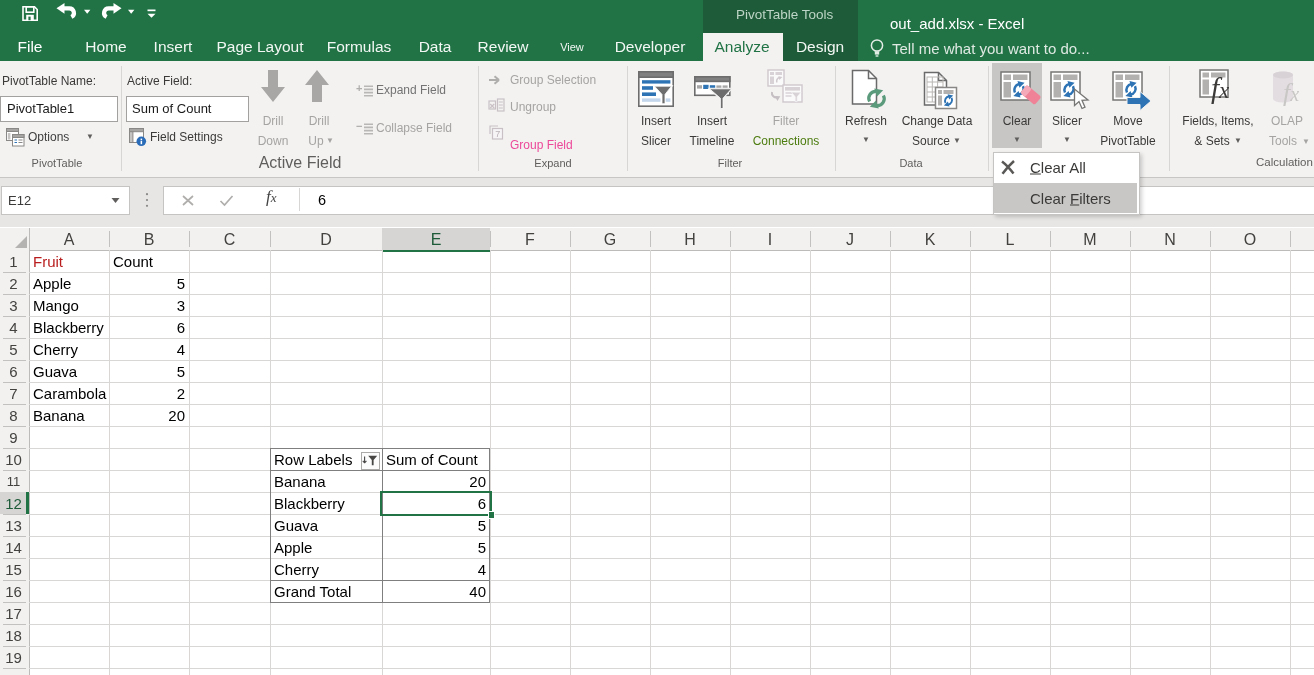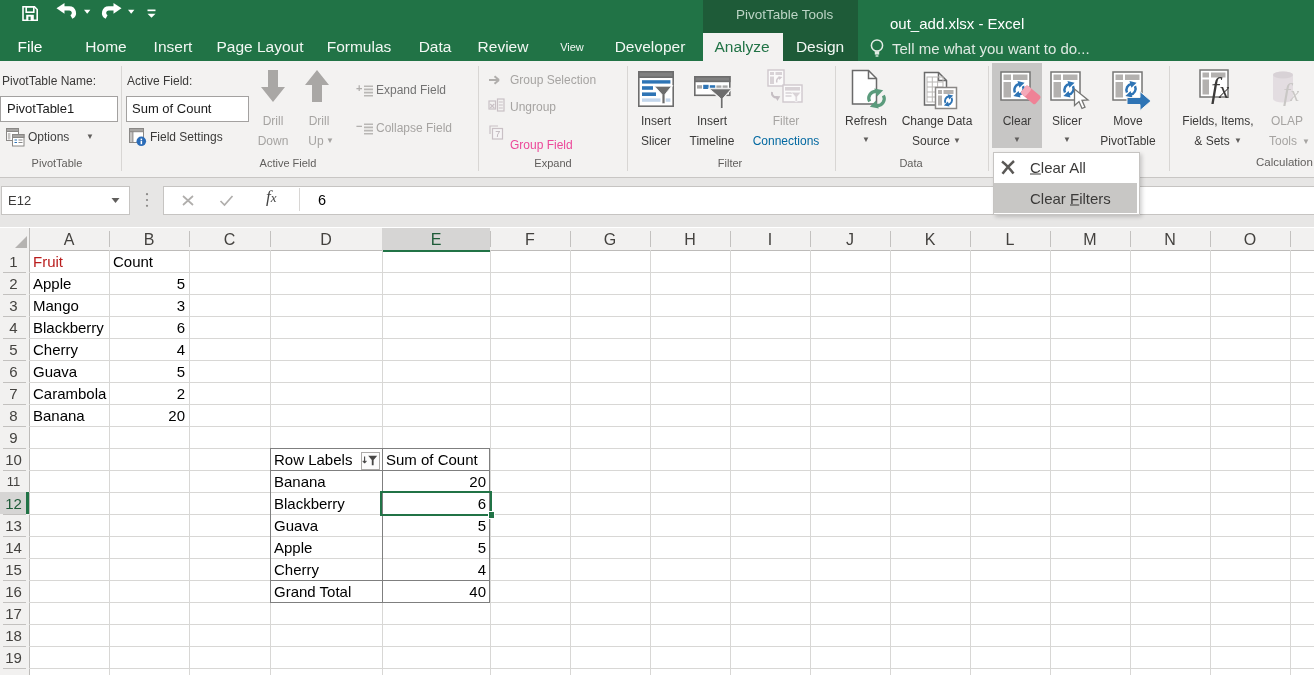--- a/index.html
+++ b/index.html
@@ -48,21 +48,21 @@
   </svg>
 <div class="t l" style="left:892px;top:47.5px;font-size:15px;color:#dfe9e2">Tell me what you want to do...</div>
 <div class="ab" style="left:0;top:61px;width:1314px;height:116px;background:#f3f2f1;border-bottom:1px solid #c8c6c4"></div>
 <div class="ab" style="left:120.5px;top:66px;width:1px;height:105px;background:#d8d6d4"></div>
 <div class="ab" style="left:478px;top:66px;width:1px;height:105px;background:#d8d6d4"></div>
 <div class="ab" style="left:627px;top:66px;width:1px;height:105px;background:#d8d6d4"></div>
 <div class="ab" style="left:835px;top:66px;width:1px;height:105px;background:#d8d6d4"></div>
 <div class="ab" style="left:987.5px;top:66px;width:1px;height:105px;background:#d8d6d4"></div>
 <div class="ab" style="left:1169px;top:66px;width:1px;height:105px;background:#d8d6d4"></div>
 <div class="t c" style="left:57px;top:163px;font-size:11px;color:#605e5c">PivotTable</div>
-<div class="t c" style="left:288px;top:163px;font-size:11px;color:#605e5c">Active Field</div>
+<div class="t c" style="left:300px;top:163px;font-size:16px;color:#605e5c">Active Field</div>
 <div class="t c" style="left:553px;top:163px;font-size:11px;color:#605e5c">Expand</div>
 <div class="t c" style="left:730px;top:163px;font-size:11px;color:#605e5c">Filter</div>
 <div class="t c" style="left:911px;top:163px;font-size:11px;color:#605e5c">Data</div>
 <div class="t l" style="left:1256px;top:163px;font-size:11.5px;color:#605e5c">Calculation</div>
 <div class="t l" style="left:2px;top:81px;color:#3b3a39">PivotTable Name:</div>
 <div class="ab" style="left:0px;top:96px;width:116px;height:24px;background:#fff;border:1px solid #a3a1a0"></div>
 <div class="t l" style="left:7px;top:108px;font-size:13px;color:#1a1a1a">PivotTable1</div>
 <svg style="left:6px;top:128px" width="19" height="19" viewBox="0 0 19 19">
     <rect x="0.5" y="0.5" width="12" height="12" fill="#fff" stroke="#8a8886"></rect>
     <rect x="0.5" y="0.5" width="12" height="3" fill="#a7a5a3" stroke="#8a8886"></rect>
@@ -163,21 +163,21 @@
     <path d="M10 13.5 A 3.5 3.5 0 0 1 12.6 8.5" stroke="#d0c9ce" stroke-width="1.5" fill="none"></path>
     <path d="M11.3 7.2 L15.4 8.1 L12.4 11 Z" fill="#d0c9ce"></path>
     <path d="M5 23 A 4.5 4.5 0 0 0 10.5 28.3" stroke="#c5bec3" stroke-width="2" fill="none"></path>
     <path d="M12.8 30.4 L7.2 30.8 L9.8 25.8 Z" fill="#c5bec3" transform="rotate(-55 10 28.3)"></path>
     <rect x="16" y="16" width="19" height="17" fill="#fbfafa" stroke="#cfc8cd" stroke-width="1.4"></rect>
     <rect x="18" y="18" width="15" height="3.6" fill="#d8d2d6"></rect>
     <path d="M18.5 24 h9 M18.5 27 h6" stroke="#d8d2d6" stroke-width="1.7"></path>
     <path d="M24.5 23.2 h9.5 l-3.8 4.6 v4.8 h-2 v-4.8 z" fill="#d8d2d6" stroke="#fbfafa" stroke-width="0.6"></path>
   </svg>
 <div class="t c" style="left:786px;top:121px;color:#a6a4a2">Filter</div>
-<div class="t c" style="left:786px;top:141px;color:#0369a1">Connections</div>
+<div class="t c" style="left:786px;top:141px;color:#4d7c0f">Connections</div>
 <svg style="left:851px;top:69px" width="36" height="40" viewBox="0 0 36 40">
     <path d="M1.5 1.5 H17.5 L25.5 9.5 V35 H1.5 Z" fill="#fff" stroke="#6a6a6a" stroke-width="1.5"></path>
     <path d="M17.5 1.5 V9.5 H25.5" fill="none" stroke="#6a6a6a" stroke-width="1.5"></path>
     <path d="M18.6 32.6 A 7 7 0 0 1 25.0 22.3" stroke="#5b9b7c" stroke-width="3.2" fill="none"></path>
     <path d="M23.2 19.6 L32.2 21.2 L26.0 27.6 Z" fill="#5b9b7c"></path>
     <path d="M32.4 26.4 A 7 7 0 0 1 26.0 36.7" stroke="#5b9b7c" stroke-width="3.2" fill="none"></path>
     <path d="M27.8 39.4 L18.8 37.8 L25.0 31.4 Z" fill="#5b9b7c"></path>
   </svg>
 <div class="t c" style="left:866px;top:121px;color:#3b3a39">Refresh</div>
 <div class="t c" style="left:866px;top:140px;font-size:8px;color:#605e5c">▼</div>

